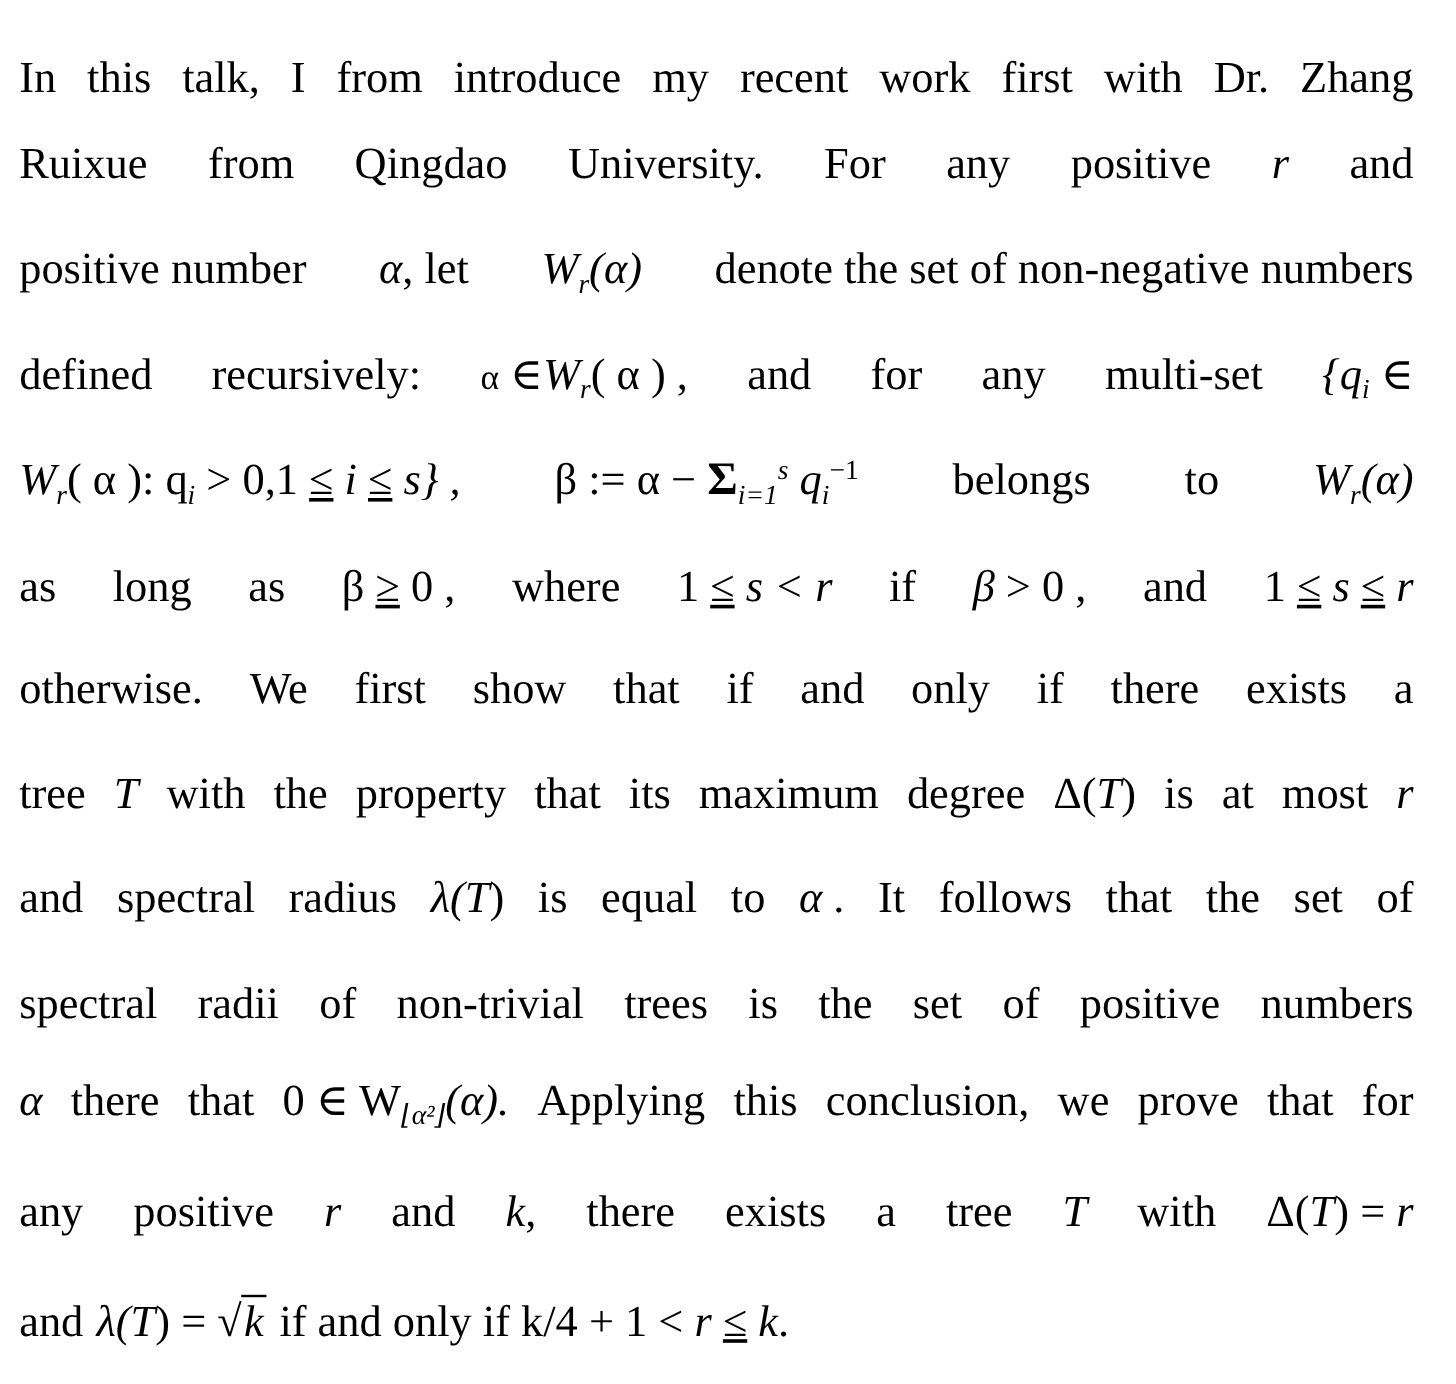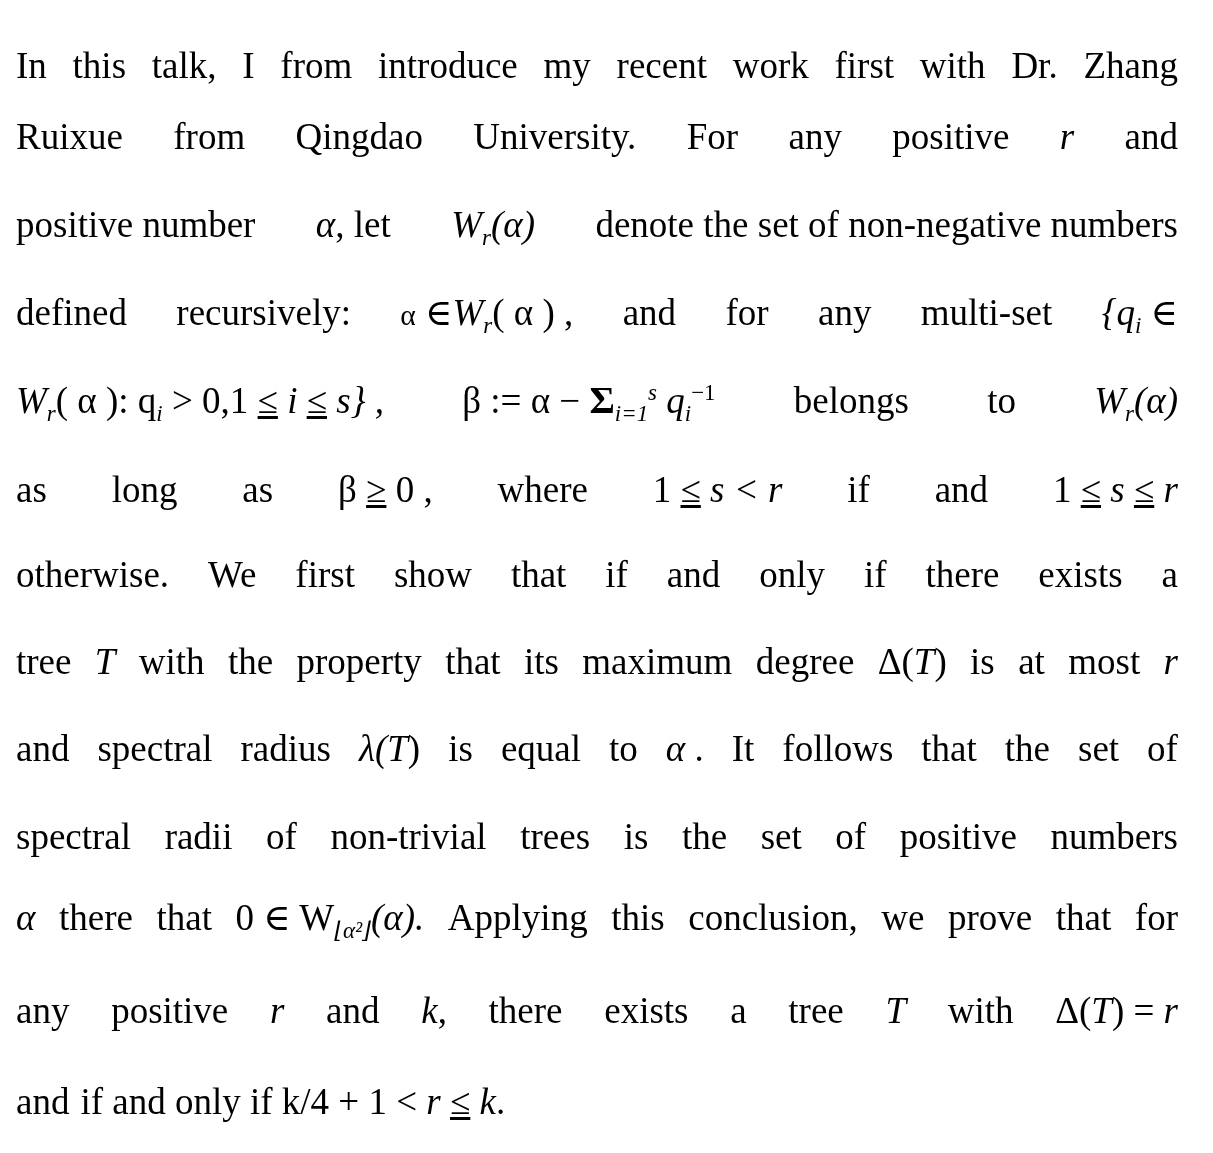--- a/index.html
+++ b/index.html
@@ -104,20 +104,21 @@
   </div>
 
   <div class="line" style="top:460px">
     <span>as</span>
     <span>long</span>
     <span>as</span>
     <span><span>β </span><span class="le">≥</span><span> 0 ,</span></span>
     <span>where</span>
     <span><span>1 </span><span class="le">≤</span><span class="m"> s &lt; r</span></span>
     <span>if</span>
+    <span><span class="m">β</span><span> &gt; 0 ,</span></span>
     <span>and</span>
     <span><span>1 </span><span class="le">≤</span><span class="m"> s </span><span class="le">≤</span><span class="m"> r</span></span>
   </div>
 
   <div class="line" style="top:545px">
     <span>otherwise.</span>
     <span>We</span>
     <span>first</span>
     <span>show</span>
     <span>that</span>
@@ -202,16 +203,17 @@
     <span>exists</span>
     <span>a</span>
     <span>tree</span>
     <span class="m">T</span>
     <span>with</span>
     <span><span>Δ(</span><span class="m">T</span><span>) = </span><span class="m">r</span></span>
   </div>
 
   <div class="line left" style="top:1072px">
     <span>and</span>
+    <span><span class="m">λ(</span><span class="m">T</span><span>) = </span><span class="sqrt"><span>√</span><span class="rad">k</span></span></span>
     <span><span>if and only if k/4 + 1 &lt; </span><span class="m">r</span><span> </span><span class="le">≤</span><span> </span><span class="m">k</span><span>.</span></span>
   </div>
 
 </div>
 
 </body></html>

